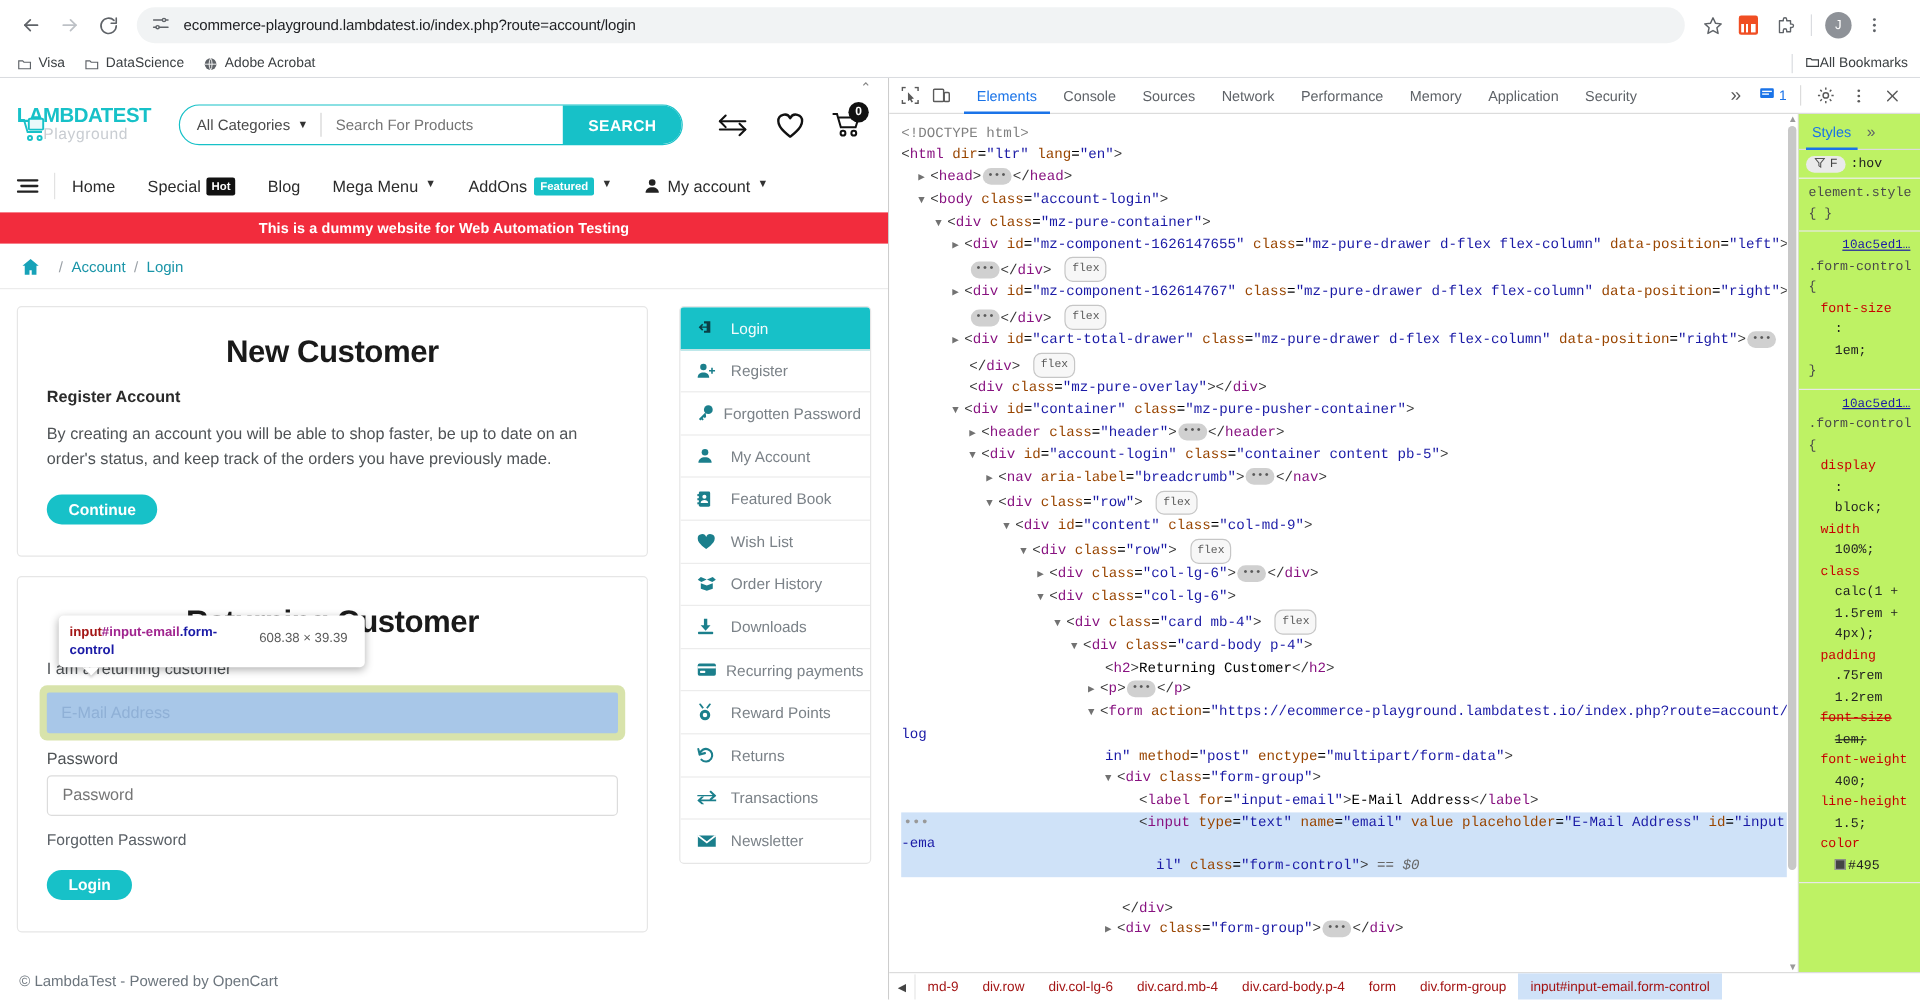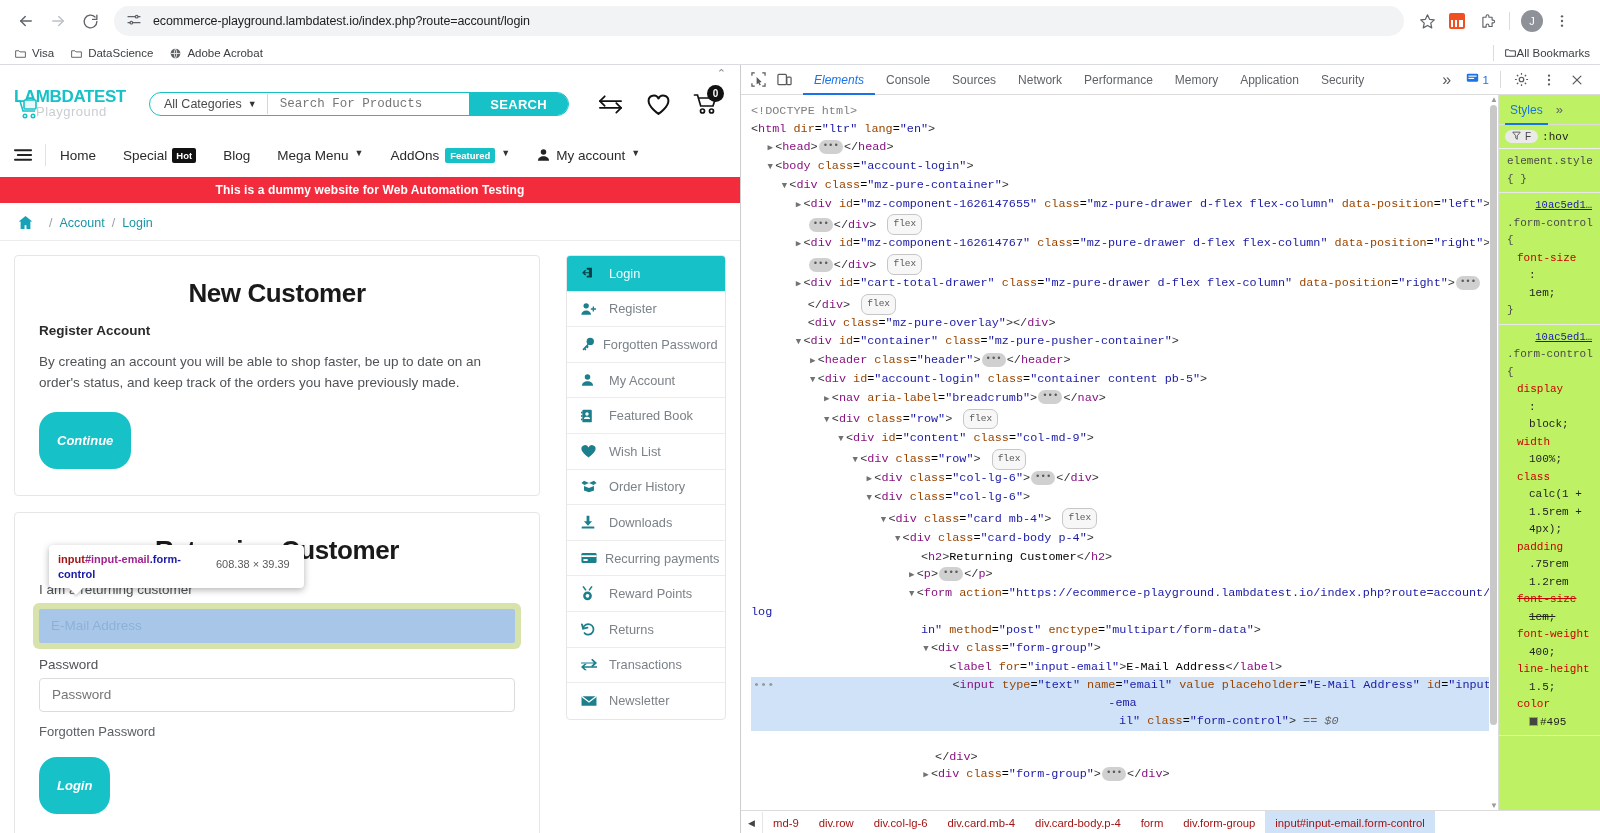--- a/index.html
+++ b/index.html
@@ -47,27 +47,27 @@
   .devtools-pane { width:860px; height:769px; background:#fff; border-left:1px solid #cdcdcd; display:flex; flex-direction:column; }
 
   
   .site-head { padding:10px 14px 0 14px; position:relative; }
   .site-top { display:flex; align-items:center; height:58px; }
   .logo { width:125px; flex:0 0 auto; position:relative; }
   .logo .lt-word { font-size:17px; font-weight:bold; color:#17c1c8; letter-spacing:-0.4px; line-height:1;}
   .logo .lt-sub { font-size:13px; color:#c9cdd2; letter-spacing:0.5px; line-height:1.1; margin-left:22px;}
   .logo .cart-mark { position:absolute; left:2px; bottom:-4px; color:#17c1c8; }
   .searchwrap {
-    flex:0 0 auto; width:420px; height:24px; border:1px solid #17c1c8; border-radius:18px;
+    flex:0 0 auto; width:420px; height:34px; border:1px solid #17c1c8; border-radius:18px;
     display:flex; align-items:center; overflow:hidden; background:#fff; margin-left:10px;
   }
   .cat-sel { display:flex; align-items:center; font-size:12.5px; color:#4a4a4a; padding:0 10px 0 14px; white-space:nowrap;}
   .cat-sel .caret { margin-left:6px; font-size:9px; color:#333; }
   .sep-v { width:1px; height:20px; background:#d5d5d5; }
-  .search-input { flex:1 1 auto; border:0; outline:0; font-size:12.5px; color:#0369a1; padding:0 12px; background:transparent; font-family:Liberation Mono, monospace;}
+  .search-input { flex:1 1 auto; border:0; outline:0; font-size:12.5px; color:#0369a1; padding:0 12px; background:transparent; font-family:Liberation Sans, sans-serif;}
   .search-btn { background:#17c1c8; color:#fff; font-weight:bold; font-size:13px; letter-spacing:0.3px;
      height:34px; padding:0 21px; display:flex; align-items:center; border:0; cursor:pointer; font-family:inherit;text-align:right;}
   .head-icons { display:flex; align-items:center; margin-left:auto; gap:22px; padding-right:6px;}
   .hi { color:#111; display:flex; align-items:center; position:relative; }
   .cart-badge { position:absolute; top:-7px; right:-4px; background:#111; color:#fff; border-radius:50%;
      width:17px; height:17px; font-size:10px; display:flex; align-items:center; justify-content:center; font-weight:bold;}
   .collapse-arrow { position:absolute; right:14px; top:2px; color:#888; font-size:11px;}
 
   .site-nav { display:flex; align-items:center; height:44px; padding:0 14px; gap:0; }
   .burger { color:#222; margin-right:8px; display:flex;}
@@ -89,22 +89,22 @@
 
   .content-row { display:flex; padding:14px 14px 0 14px; gap:26px; }
   .col-left { width:527px; }
   .col-right { width:160px; }
 
   .card { border:1px solid #e6e6e6; border-radius:4px; background:#fff; margin-bottom:16px;}
   .card-body { padding:22px 24px 26px 24px; }
   .card h2 { font-size:26px; font-weight:bold; color:#1a1a1a; letter-spacing:-0.4px; margin-bottom:14px;text-align:center;}
   .card .sub { font-size:13.5px; font-weight:bold; color:#2b2b2b; margin-bottom:14px;}
   .card p { font-size:13.5px; color:#4f5356; line-height:1.55; margin-bottom:18px;}
-  .btn-teal { background:#17c1c8; color:#fff; border:0; border-radius:18px; padding:21px 18px;
-     font-size:13px; font-weight:bold; cursor:pointer; font-family:inherit;font-style:italic; }
+  .btn-teal { background:#17c1c8; color:#fff; border:0; border-radius:18px; padding:5px 18px;
+     font-size:13px; font-weight:bold; cursor:pointer; font-family:inherit; }
   .form-label { font-size:13.5px; color:#4f5356; display:block; margin-bottom:6px;}
   .form-control { width:100%; height:34px; border:1px solid #dcdcdc; border-radius:4px; padding:0 12px;
      font-size:13.5px; color:#8a8f94; outline:0; font-family:inherit; background:#fff;}
   .form-group { margin-bottom:14px; }
   .fg-email { position:relative; }
   
   .hl-input {
     width:100%; height:34px; border-radius:2px;
     background:#a8c7e8; box-shadow:0 0 0 6px rgba(214,226,166,0.95);
     display:flex; align-items:center; padding:0 12px;
@@ -135,33 +135,33 @@
   .acct-item.active .ai-ico { color:#0a3f46; }
 
   .site-footer { font-size:12.5px; color:#6c757d; padding:18px 16px 0 16px; }
 
   
   .dt-tabbar { height:30px; display:flex; align-items:center; border-bottom:1px solid #dcdcdc;
       background:#fff; padding:0 4px; flex:0 0 auto;}
   .dt-tool { width:26px; height:26px; display:flex; align-items:center; justify-content:center; color:#5a5a5a;}
   .dt-tabs { display:flex; align-items:center; margin-left:6px; height:30px;}
   .dt-tab { font-size:12px; color:#5f6368; padding:0 11px; height:30px; display:flex; align-items:center; white-space:nowrap;}
-  .dt-tab.active { color:#1a73e8; box-shadow: inset 0 -2px 0 #1a73e8; font-style: italic; }
+  .dt-tab.active { color:#1a73e8; box-shadow: inset 0 -2px 0 #1a73e8; }
   .dt-right { margin-left:auto; display:flex; align-items:center; padding-right:6px; gap:2px;}
   .dt-msg { display:flex; align-items:center; color:#1a73e8; font-size:11.5px; gap:4px; padding:0 4px;}
   .dt-sep { width:1px; height:17px; background:#dcdcdc; margin:0 5px;}
 
   .dt-body { flex:1 1 auto; display:flex; min-height:0; }
   .dom-pane { flex:1 1 auto; position:relative; overflow:hidden; background:#fff; }
   .dom-code {
     font-family:"Liberation Mono", "DejaVu Sans Mono", monospace;
     font-size:11.8px; line-height:17.9px; color:#000; padding:8px 4px 0 10px;
     white-space:pre-wrap; word-break:break-all;
   }
-  .dom-code .ln { position:relative; padding-left:0;text-align:center; }
+  .dom-code .ln { position:relative; padding-left:0; }
   .tg { color:#881280; }
   .at { color:#994500; }
   .av { color:#1a1aa6; }
   .pn { color:#333; }
   .cm { color:#808080; }
   .dots { display:inline-block; background:#d0d0d0; border-radius:7px; color:#5a5a5a;
      font-size:9px; line-height:9px; padding:2px 4px 3px 4px; vertical-align:middle; margin:0 1px;}
   .flexbadge { display:inline-block; border:1px solid #c6c6c6; border-radius:7px; background:#f7f7f7;
      color:#5a5a5a; font-size:9.5px; padding:0px 5px 1px 5px; vertical-align:middle; margin-left:4px;}
   .arrow { color:#727272; font-size:9px; display:inline-block; width:10px;}

